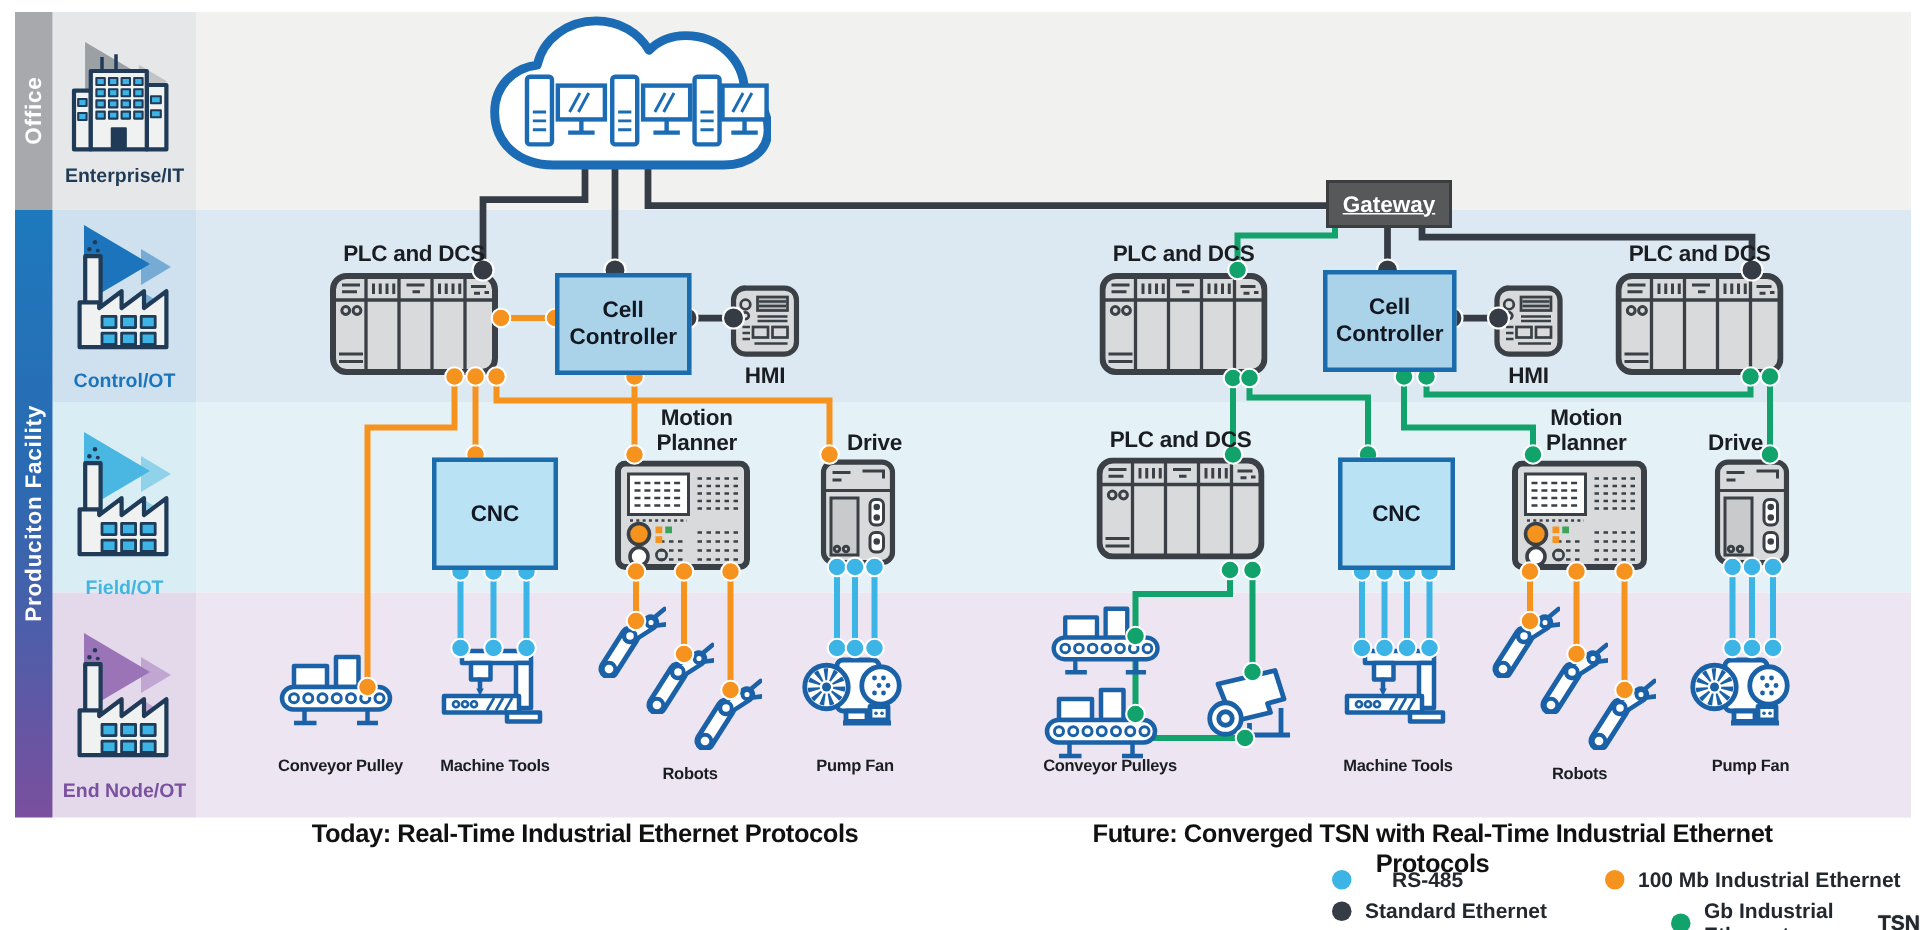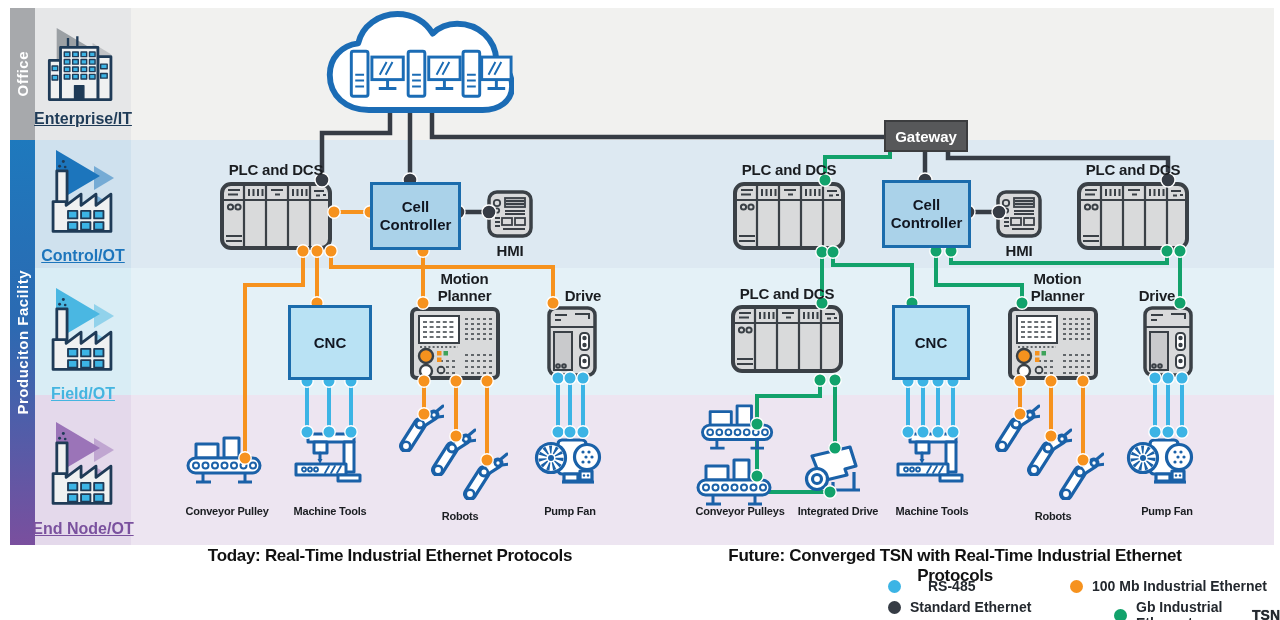--- a/index.html
+++ b/index.html
@@ -4,21 +4,21 @@
 <style>
   html,body{margin:0;padding:0;background:#fff;}
   #stage{position:relative;width:1280px;height:620px;overflow:hidden;
          font-family:"Liberation Sans","DejaVu Sans",sans-serif;background:#fff;}
   .band{position:absolute;left:131px;width:1143px;}
   .icell{position:absolute;left:35px;width:96px;}
   .strip{position:absolute;left:10px;width:25px;display:flex;align-items:center;justify-content:center;}
   .vtext{writing-mode:vertical-rl;transform:rotate(180deg);color:#fff;font-weight:bold;
          font-size:15px;letter-spacing:.5px;white-space:nowrap;}
   .lbl{position:absolute;font-weight:bold;text-align:center;line-height:1.13;color:#1a1d21;}
-  .lvl{font-size:16px;text-decoration:underline;}
+  .lvl{font-size:13px;}
   .node-lbl{font-size:15px;letter-spacing:-.2px;}
   .dev-lbl{font-size:11px;letter-spacing:-.2px;text-align:center;}
   .box{position:absolute;display:flex;align-items:center;justify-content:center;text-align:center;
        font-weight:bold;color:#121722;}
   .blue-box{background:#aad2e9;border:3px solid #1b6cac;font-size:15px;line-height:1.2;}
   .cnc-box{background:#b9e2f4;}
   #gateway{background:#57585a;border:2px solid #3c3d3f;color:#fff;font-size:15px;}
   .caption{position:absolute;font-size:17px;font-weight:bold;color:#111;text-align:center;letter-spacing:-.3px;}
   .legend-item{position:absolute;display:flex;align-items:center;gap:9px;font-size:14px;font-weight:bold;color:#23282e;}
   .legend-dot{width:13px;height:13px;border-radius:50%;flex:0 0 auto;}
@@ -506,21 +506,21 @@
         <circle cx="953" cy="432" r="6.2"></circle>
       <circle cx="1155" cy="378" r="6.2"></circle>
         <circle cx="1168" cy="378" r="6.2"></circle>
         <circle cx="1182" cy="378" r="6.2"></circle>
       <circle cx="1155" cy="432" r="6.2"></circle>
         <circle cx="1168" cy="432" r="6.2"></circle>
         <circle cx="1182" cy="432" r="6.2"></circle>
     </g>
   </svg>
 
-  <div id="gateway" class="box" style="left:884px;top:120px;width:80px;height:28px;">Gateway</div>
+  <div id="gateway" class="box" style="left:884px;top:120px;width:80px;height:28px;text-decoration:underline;">Gateway</div>
   <div class="box blue-box" style="left:370px;top:182px;width:79px;height:62px;padding:0 3px;">Cell Controller</div>
   <div class="box blue-box" style="left:882px;top:180px;width:77px;height:62px;padding:0 3px;">Cell Controller</div>
   <div class="box blue-box cnc-box" style="left:288px;top:305px;width:78px;height:69px;">CNC</div>
   <div class="box blue-box cnc-box" style="left:892px;top:305px;width:72px;height:69px;">CNC</div>
 
   <div class="lbl lvl" style="left:23px;top:110px;width:120px;color:#1f3b57;">Enterprise/IT</div>
   <div class="lbl lvl" style="left:23px;top:247px;width:120px;color:#1c75bc;">Control/OT</div>
   <div class="lbl lvl" style="left:23px;top:385px;width:120px;color:#45b5e0;">Field/OT</div>
   <div class="lbl lvl" style="left:23px;top:520px;width:120px;color:#7a519e;">End Node/OT</div>
 
@@ -533,21 +533,20 @@
   <div class="lbl node-lbl" style="left:417px;top:271px;width:95px;">Motion Planner</div>
   <div class="lbl node-lbl" style="left:1010px;top:271px;width:95px;">Motion Planner</div>
   <div class="lbl node-lbl" style="left:553px;top:288px;width:60px;">Drive</div>
   <div class="lbl node-lbl" style="left:1127px;top:288px;width:60px;">Drive</div>
 
   <div class="lbl dev-lbl" style="left:177px;top:505px;width:100px;">Conveyor Pulley</div>
   <div class="lbl dev-lbl" style="left:280px;top:505px;width:100px;">Machine Tools</div>
   <div class="lbl dev-lbl" style="left:410px;top:510px;width:100px;">Robots</div>
   <div class="lbl dev-lbl" style="left:540px;top:505px;width:60px;">Pump Fan</div>
   <div class="lbl dev-lbl" style="left:690px;top:505px;width:100px;">Conveyor Pulleys</div>
-  <div class="lbl dev-lbl" style="left:788px;top:505px;width:100px;">Integrated Drive</div>
   <div class="lbl dev-lbl" style="left:882px;top:505px;width:100px;">Machine Tools</div>
   <div class="lbl dev-lbl" style="left:1003px;top:510px;width:100px;">Robots</div>
   <div class="lbl dev-lbl" style="left:1137px;top:505px;width:60px;">Pump Fan</div>
 
   <div class="caption" style="left:695px;top:546px;width:520px;">Future: Converged TSN with Real-Time Industrial Ethernet Protocols</div>
   <div class="caption" style="left:150px;top:546px;width:480px;">Today: Real-Time Industrial Ethernet Protocols</div>
 
   <div class="legend-item" style="left:888px;top:578px;gap:27px;">
     <span class="legend-dot" style="background-color: rgb(60, 180, 229);"></span>
     <span>RS-485</span>

